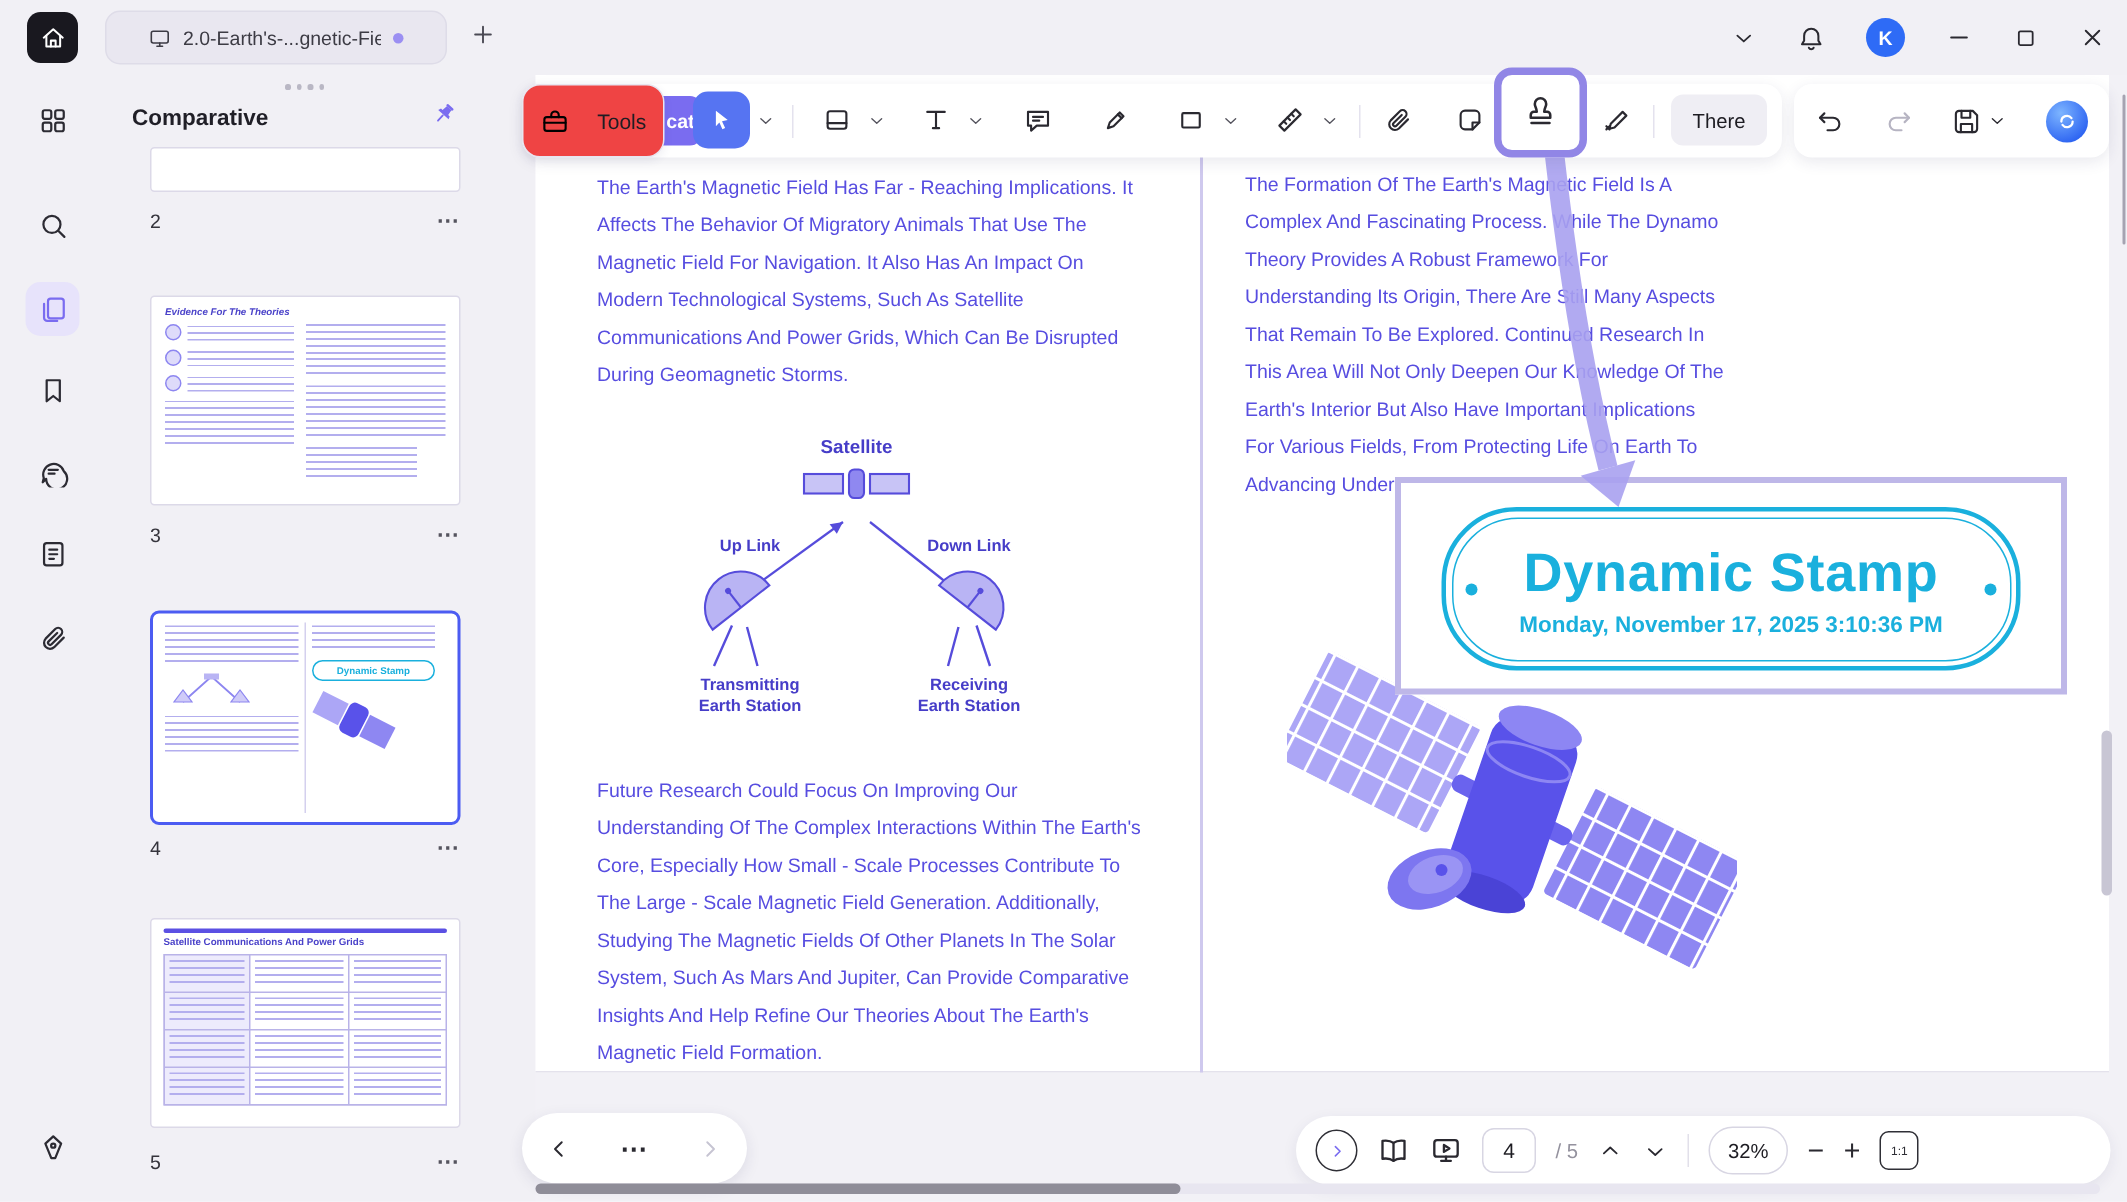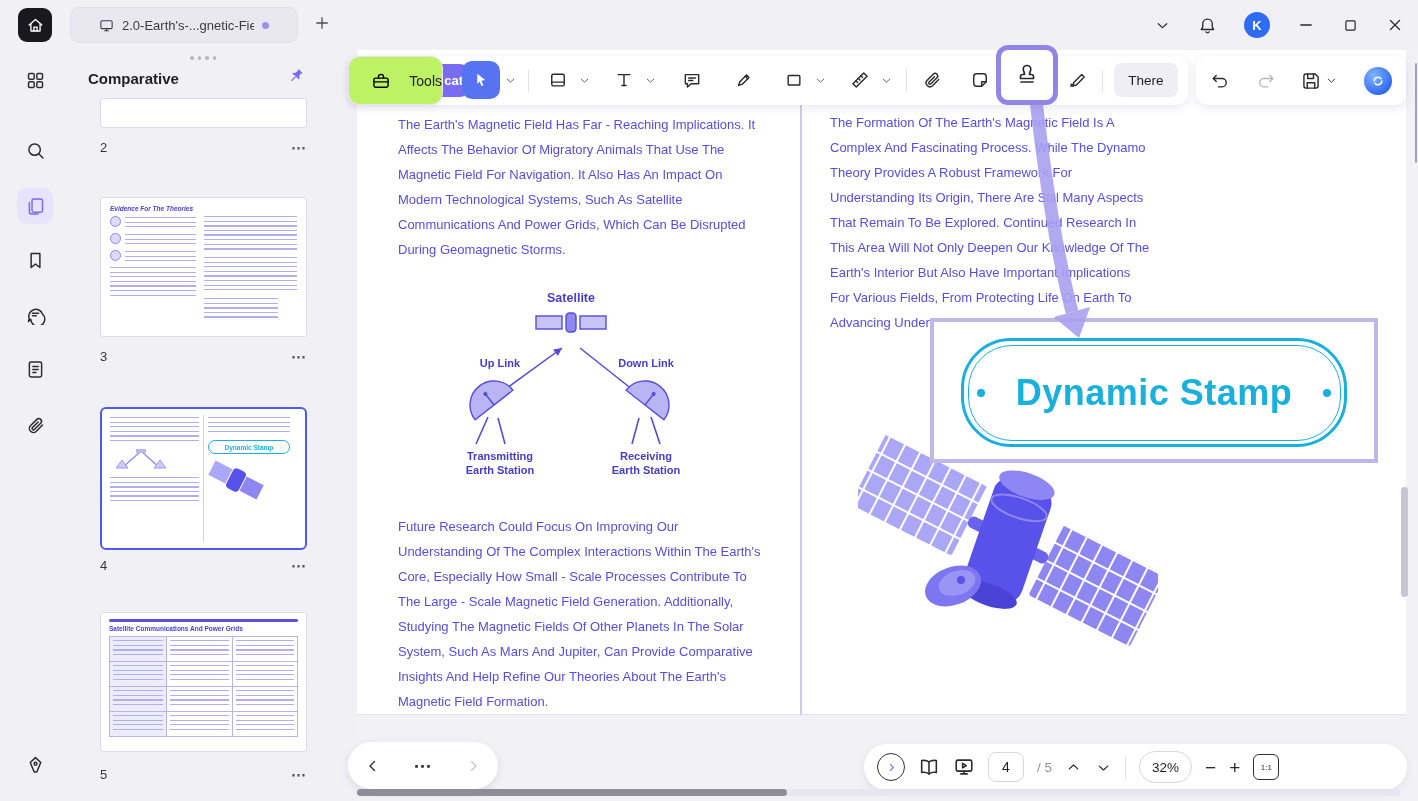--- a/index.html
+++ b/index.html
@@ -64,21 +64,21 @@
 .stamp{position:absolute;left:930px;top:318px;width:448px;height:145px;background:#fff;border:4px solid #beb7e8;z-index:5;display:flex}
 .stamp-box{position:relative;margin:16px 27px 12px;flex:1;border:3px solid #1ab0dd;border-radius:50px;display:flex;flex-direction:column;align-items:center;justify-content:center;gap:5px}
 .stamp-box:after{content:"";position:absolute;inset:3.5px;border:1.5px solid #1ab0dd;border-radius:44px}
 .stamp-title{font-size:36px;font-weight:bold;color:#1ab0dd;letter-spacing:.5px}
 .stamp-date{font-size:15px;font-weight:bold;color:#1ab0dd}
 .stamp-dot{position:absolute;top:calc(50% - 4px);width:8px;height:8px;border-radius:50%;background:#1ab0dd}
 .stamp-dot.l{left:13px}.stamp-dot.r{right:13px}
 
 .toolbar{position:absolute;left:348px;top:56px;width:840px;height:49px;background:#fff;border-radius:12px;box-shadow:0 3px 10px rgba(40,40,90,.10);z-index:20}
 .toolbar>*{position:absolute}
-.tools-card{left:0;top:0;width:95px;height:49px;background:#bef264;border:1px solid #e7e5f0;border-radius:12px;box-shadow:0 2px 6px rgba(60,60,110,.08);display:flex;align-items:center;justify-content:flex-end;gap:18px;z-index:3}
+.tools-card{left:0;top:0;width:95px;height:49px;background:#ef4444;border:1px solid #e7e5f0;border-radius:12px;box-shadow:0 2px 6px rgba(60,60,110,.08);display:flex;align-items:center;justify-content:center;gap:18px;z-index:3}
 .tools-label{font-size:14px;color:#1e1d24}
 .frag{left:84px;top:8px;width:36px;height:33px;background:#7a6cf0;border-radius:8px;color:#fff;font-size:13px;font-weight:bold;display:flex;align-items:center;justify-content:flex-end;padding-right:5px;z-index:1}
 .sel-btn{left:114px;top:5px;width:38px;height:38px;background:#5674f2;border-radius:10px;display:flex;align-items:center;justify-content:center;z-index:2}
 .tchev{color:#55545e;top:18px}
 .tdiv{top:14px;width:1px;height:22px;background:#e4e2ee}
 .tbtn{top:6px;width:36px;height:36px;border-radius:8px;display:flex;align-items:center;justify-content:center;color:#2a2930}
 .close-btn{left:766px;top:7px;width:64px;height:34px;background:#efeef4;border-radius:8px;font-size:13.5px;color:#1d1c22;display:flex;align-items:center;justify-content:center}
 .rtoolbar{position:absolute;left:1196px;top:56px;width:210px;height:49px;background:#fff;border-radius:12px;box-shadow:0 3px 10px rgba(40,40,90,.10);z-index:20;display:flex;align-items:center;padding:0 14px;justify-content:space-between}
 .ai-btn{width:28px;height:28px;border-radius:50%;background:radial-gradient(circle at 35% 30%,#7db5ff,#2f66f2 75%);display:flex;align-items:center;justify-content:center}
 
@@ -411,20 +411,21 @@
       <ellipse cx="95" cy="168" rx="29" ry="19" fill="#7d76f0" transform="rotate(-20 95 168)"></ellipse>
       <ellipse cx="99" cy="165" rx="19" ry="12" fill="#9a94f4" transform="rotate(-20 99 165)"></ellipse>
       <circle cx="103" cy="162" r="4" fill="#5952ea"></circle>
     </g>
   </svg>
 
   <div class="stamp">
     <div class="stamp-box">
       <span class="stamp-dot l"></span>
       <div class="stamp-title">Dynamic Stamp</div>
+      <div class="stamp-date">Monday, November 17, 2025 3:10:36 PM</div>
       <span class="stamp-dot r"></span>
     </div>
   </div>
 
   <svg class="arrow-ov" width="1418" height="801">
     <path d="M 1036 100 C 1044 170 1056 250 1072 312" stroke="#a9a1f0" stroke-width="13" fill="none" opacity="0.9"></path>
     <polygon points="1090.2,306.9 1053.8,317.1 1079,338" fill="#a9a1f0" opacity="0.9"></polygon>
   </svg>
 
   <div class="toolbar">

